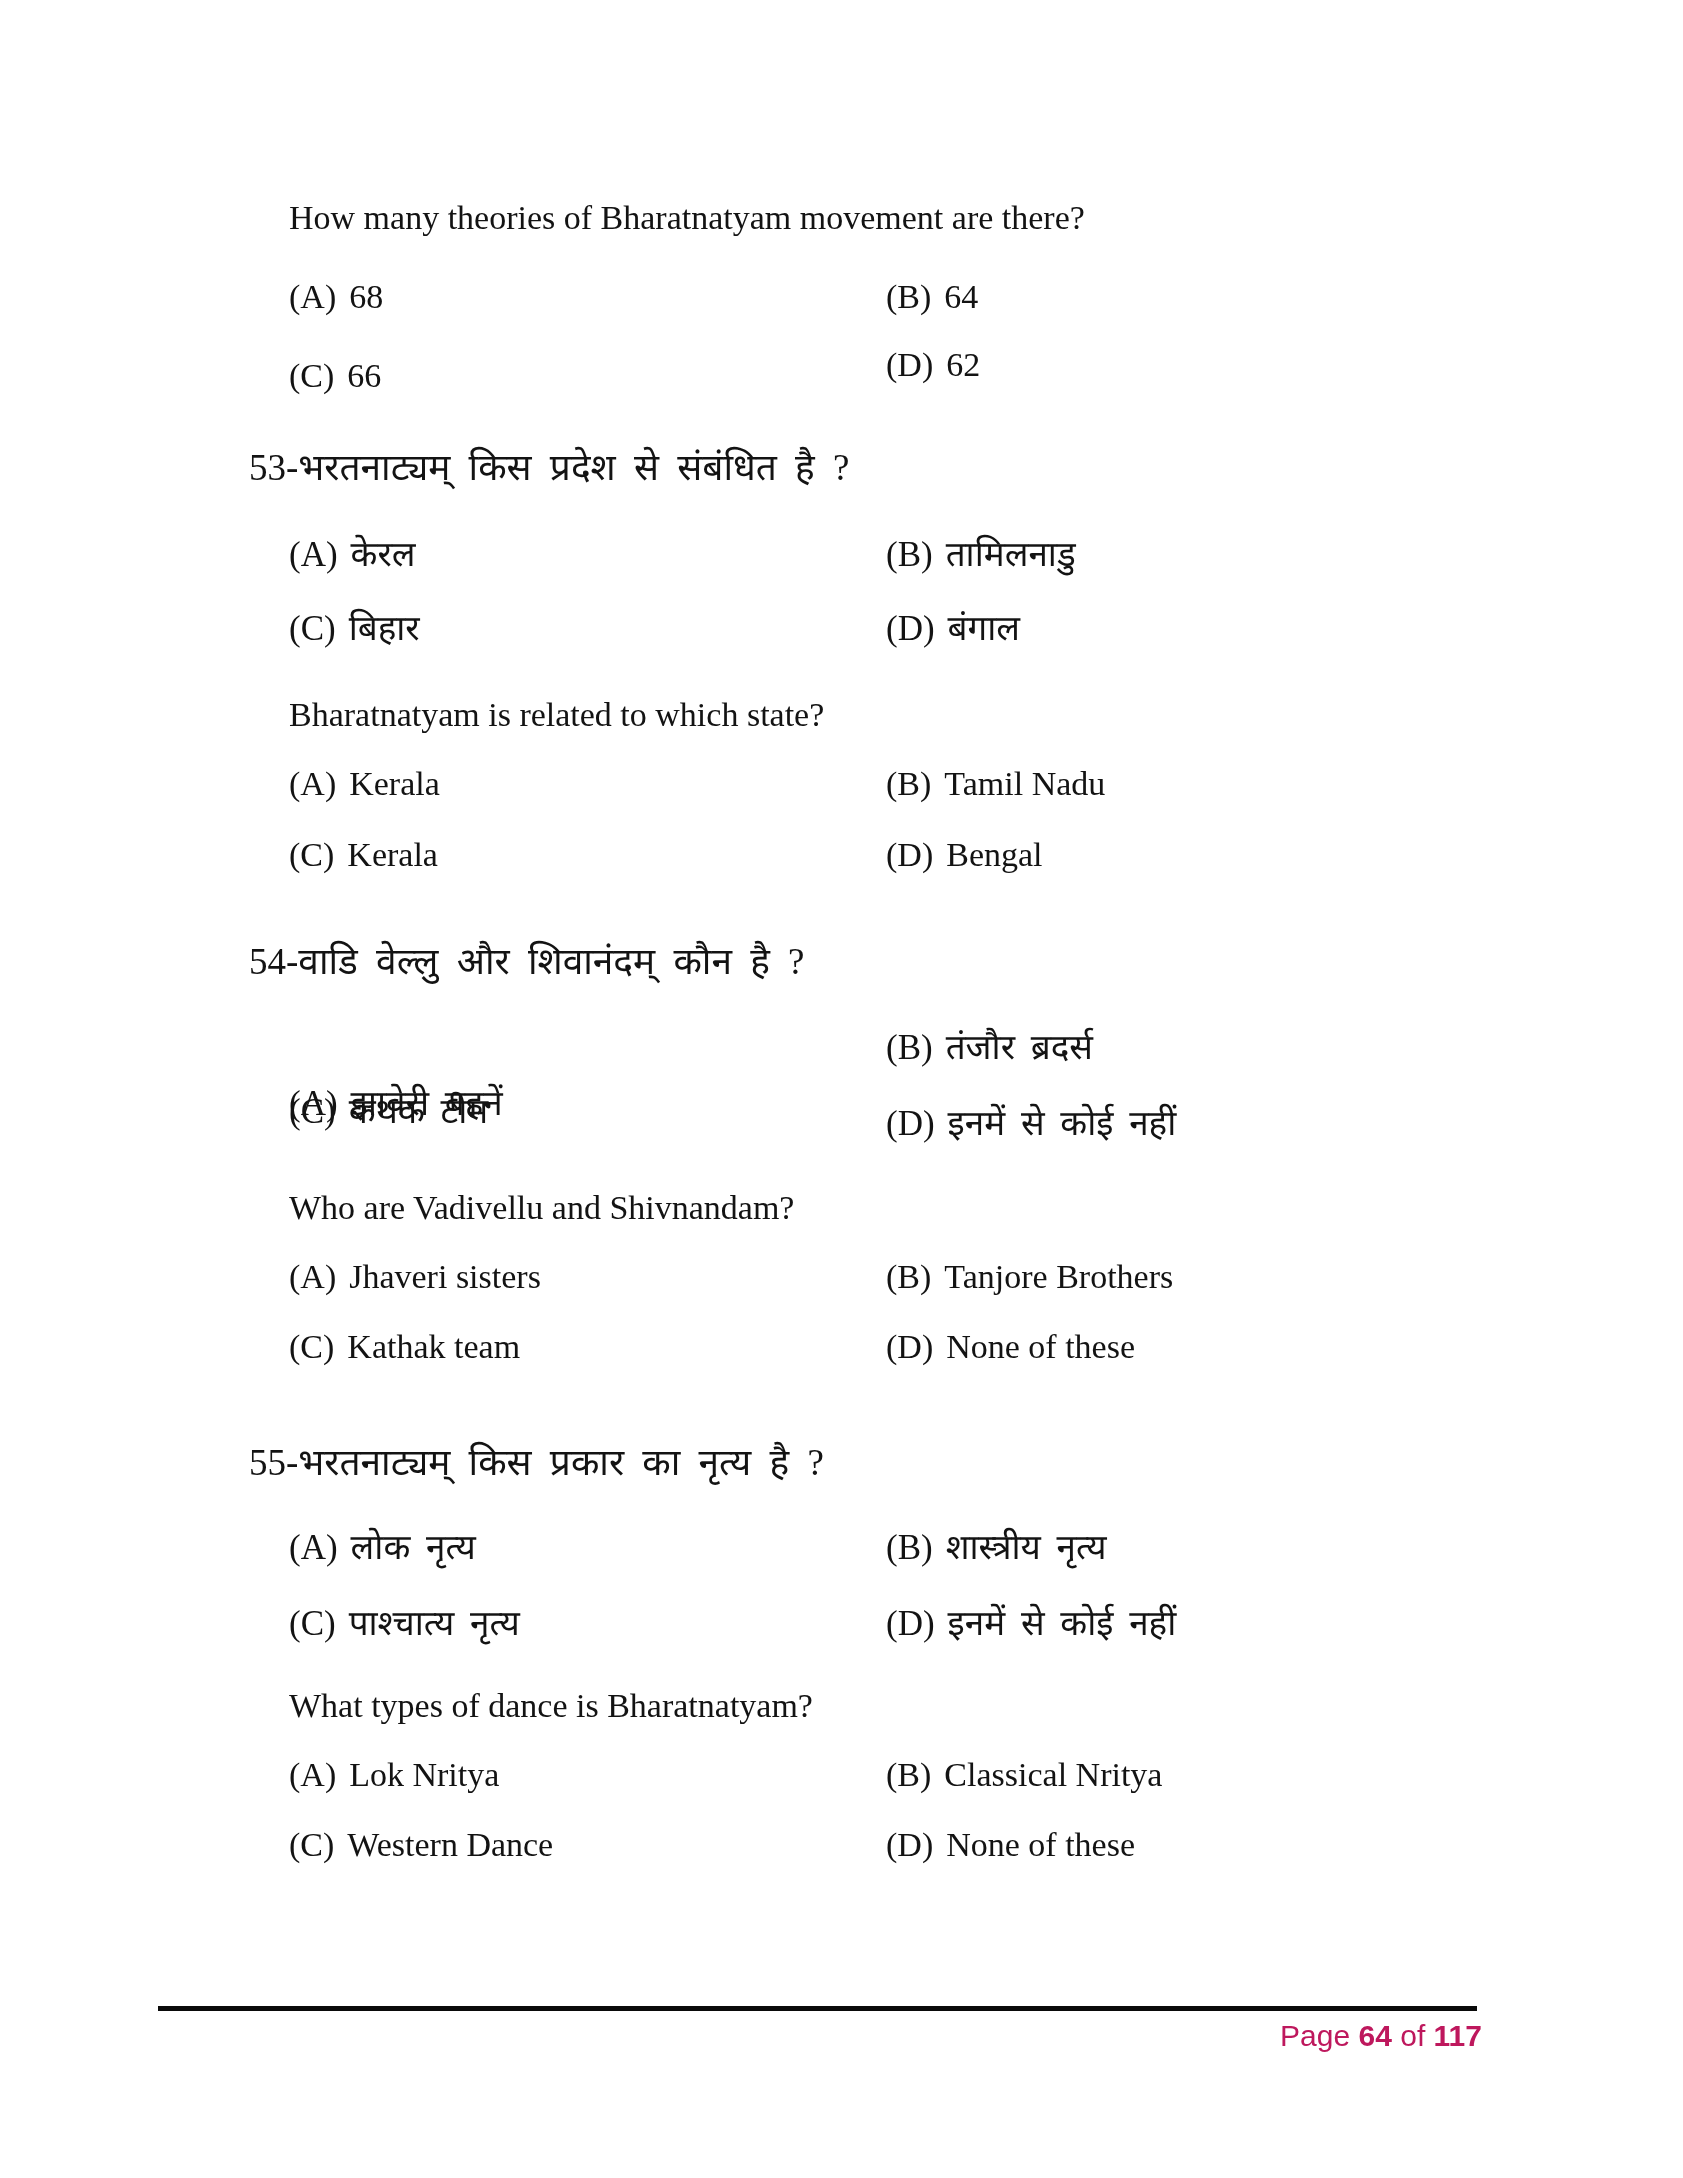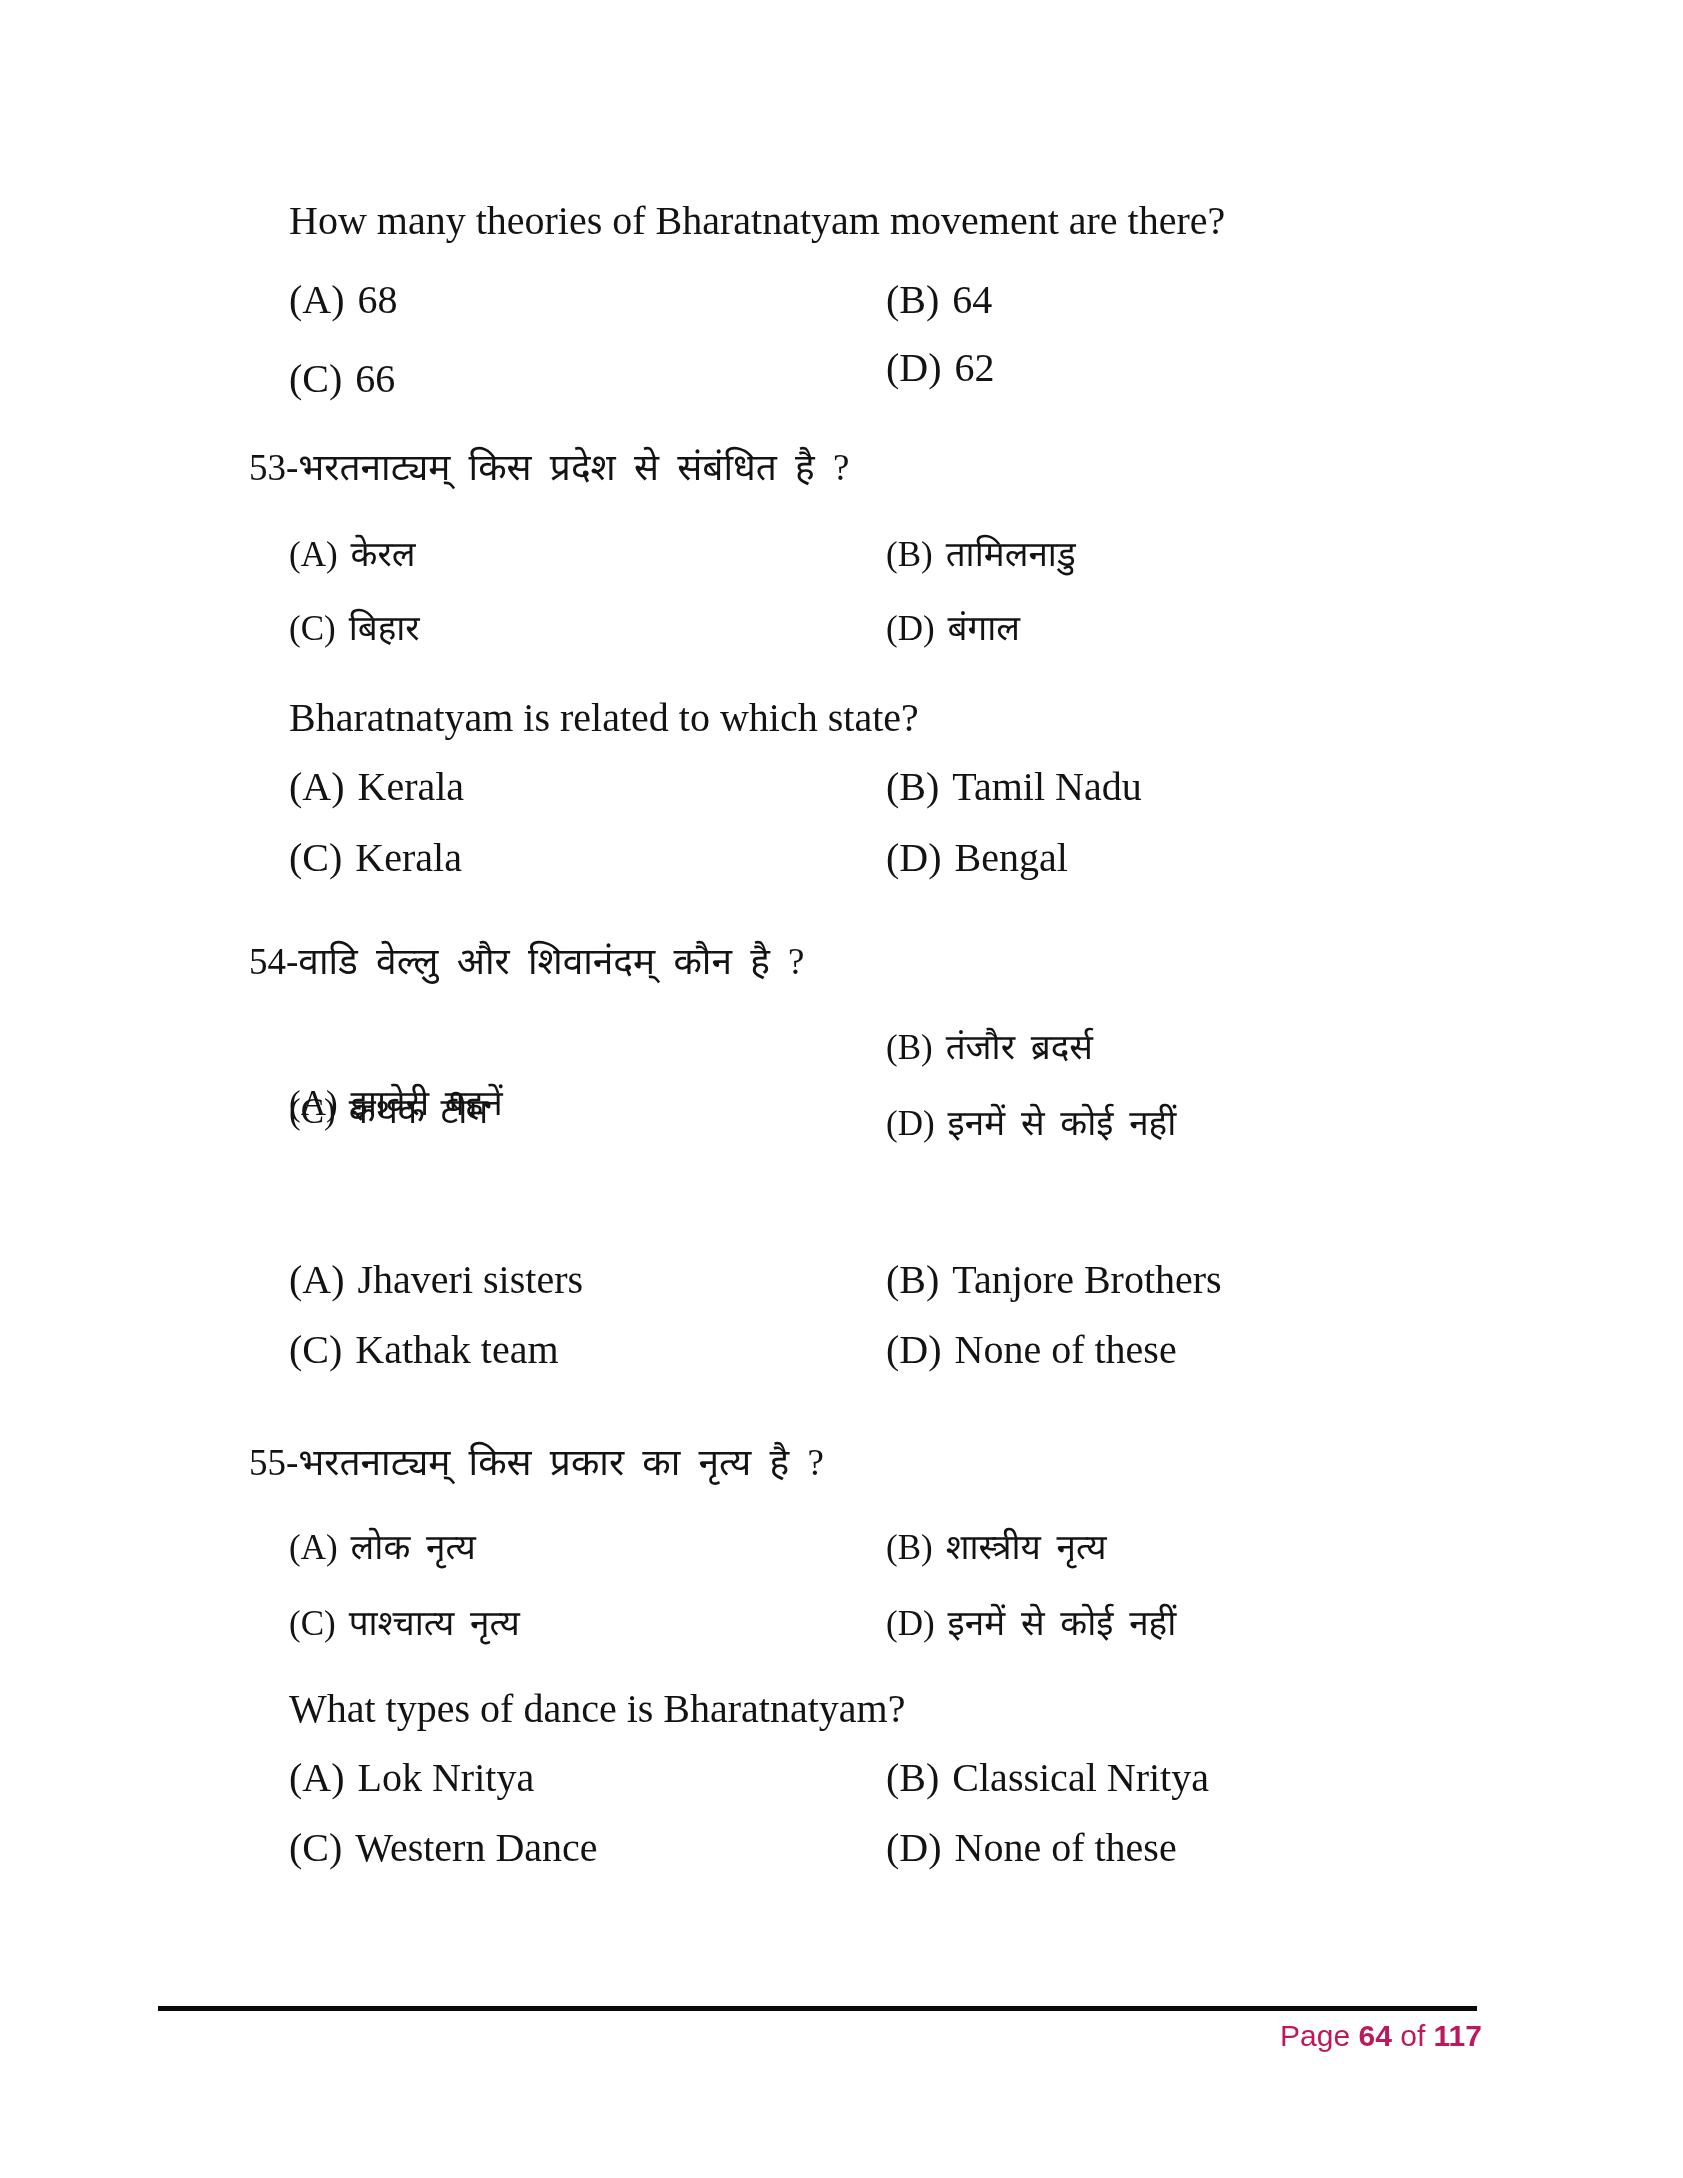--- a/index.html
+++ b/index.html
@@ -6,21 +6,21 @@
   .page{
     position:relative;
     width:1683px;height:2178px;
     margin:0 auto;
     background:#ffffff;
     font-family:"Liberation Serif", serif;
     color:#131313;
     overflow:hidden;
   }
   .t{position:absolute;white-space:nowrap;line-height:1.15;}
-  .en{font-size:40px;}
+  .en{font-size:34px;}
   .hi-q{font-size:37px;word-spacing:9px;}
   .hi-opt{font-size:35px;word-spacing:7px;}
   .okey{display:inline-block;margin-right:13px;}
   .col-a{left:289px;}
   .col-b{left:886px;}
   .qline{left:289px;}
   .hline{left:249px;}
   .footer-rule{
     position:absolute;
     left:158px;top:2006px;
@@ -62,20 +62,21 @@
   <div class="t en col-a" style="top:835px"><span class="okey">(C)</span><span>Kerala</span></div>
   <div class="t en col-b" style="top:835px"><span class="okey">(D)</span><span>Bengal</span></div>
 
   <div class="t hi-q hline" style="top:941px"><span>54-</span><span>वाडि वेल्लु और शिवानंदम् कौन है ?</span></div>
 
   <div class="t hi-opt col-a" style="top:1084px"><span class="okey">(A)</span><span>झावेरी बहनें</span></div>
   <div class="t hi-opt col-b" style="top:1028px"><span class="okey">(B)</span><span>तंजौर ब्रदर्स</span></div>
   <div class="t hi-opt col-a" style="top:1092px"><span class="okey">(C)</span><span>कथक टीम</span></div>
   <div class="t hi-opt col-b" style="top:1104px"><span class="okey">(D)</span><span>इनमें से कोई नहीं</span></div>
 
+  <div class="t en qline" style="top:1188px">Who are Vadivellu and Shivnandam?</div>
 
   <div class="t en col-a" style="top:1257px"><span class="okey">(A)</span><span>Jhaveri sisters</span></div>
   <div class="t en col-b" style="top:1257px"><span class="okey">(B)</span><span>Tanjore Brothers</span></div>
   <div class="t en col-a" style="top:1327px"><span class="okey">(C)</span><span>Kathak team</span></div>
   <div class="t en col-b" style="top:1327px"><span class="okey">(D)</span><span>None of these</span></div>
 
   <div class="t hi-q hline" style="top:1442px"><span>55-</span><span>भरतनाट्यम् किस प्रकार का नृत्य है ?</span></div>
 
   <div class="t hi-opt col-a" style="top:1528px"><span class="okey">(A)</span><span>लोक नृत्य</span></div>
   <div class="t hi-opt col-b" style="top:1528px"><span class="okey">(B)</span><span>शास्त्रीय नृत्य</span></div>

